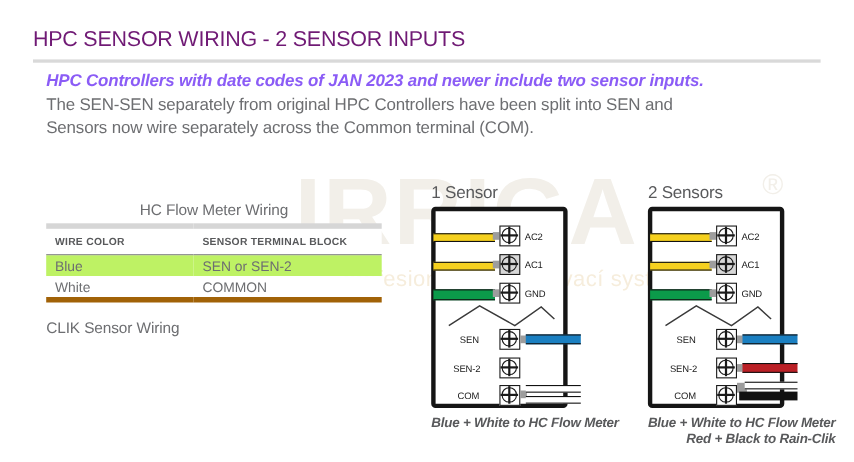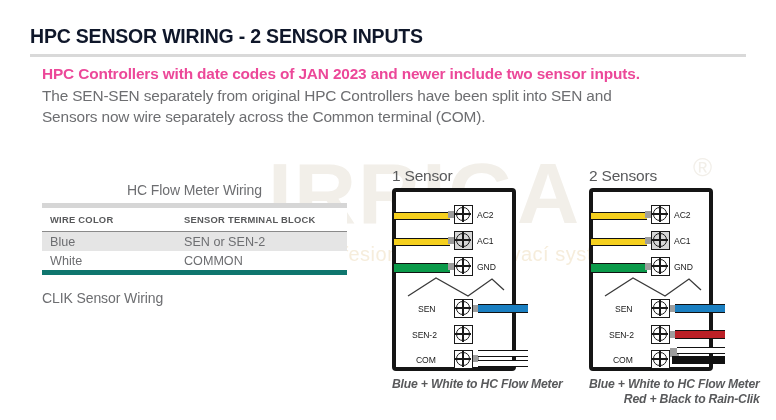--- a/index.html
+++ b/index.html
@@ -50,23 +50,23 @@
     letter-spacing: .5px;
     white-space: nowrap;
   }
 
   
   #page-title {
     position: absolute;
     left: 30px;
     top: 25px;
     font-size: 19.5px;
-    font-weight: bold;
+    font-weight: normal;
     letter-spacing: -0.2px;
-    color: #0f172a;
+    color: #701a75;
     z-index: 3;
   }
   #title-rule {
     position: absolute;
     left: 30px;
     top: 54px;
     width: 716px;
     height: 3px;
     background: #d9d9d9;
     z-index: 3;
@@ -80,21 +80,21 @@
     width: 700px;
     z-index: 3;
   }
   #intro p {
     margin: 0;
     font-size: 15.4px;
     line-height: 21.5px;
     color: #6d6e71;
     letter-spacing: -0.15px;
   }
-  #intro p.strong { font-weight: bold; color: #ec4899; }
+  #intro p.strong { font-weight: bold; color: #8b5cf6; font-style: italic; }
 
   
   .table-block { position: absolute; z-index: 3; }
   .tbl-caption {
     text-align: center;
     font-size: 14px;
     color: #6d6e71;
     margin-bottom: 5px;
     letter-spacing: -0.1px;
   }
@@ -113,22 +113,22 @@
     border-top: 5px solid #d6d6d6;
     border-bottom: 1px solid #8a8a8a;
     background: #fff;
   }
   table.wire-table td {
     font-size: 12.6px;
     color: #6d6e71;
     padding: 2.5px 4px 2.5px 8px;
     background: #fff;
   }
-  table.wire-table tr.alt td { background: #e5e5e5; margin-top: 28px; }
-  table.wire-table tr.last td { border-bottom: 5px solid #0f766e; }
+  table.wire-table tr.alt td { background: #bef264; margin-top: 28px; }
+  table.wire-table tr.last td { border-bottom: 5px solid #a16207; }
   .col-a { width: 122px; }
 
   
   .diagram { position: absolute; z-index: 3; }
   .diagram-title {
     font-size: 15.5px;
     font-weight: normal;
     color: #58595b;
     margin-bottom: 3px;
     letter-spacing: -0.2px;

